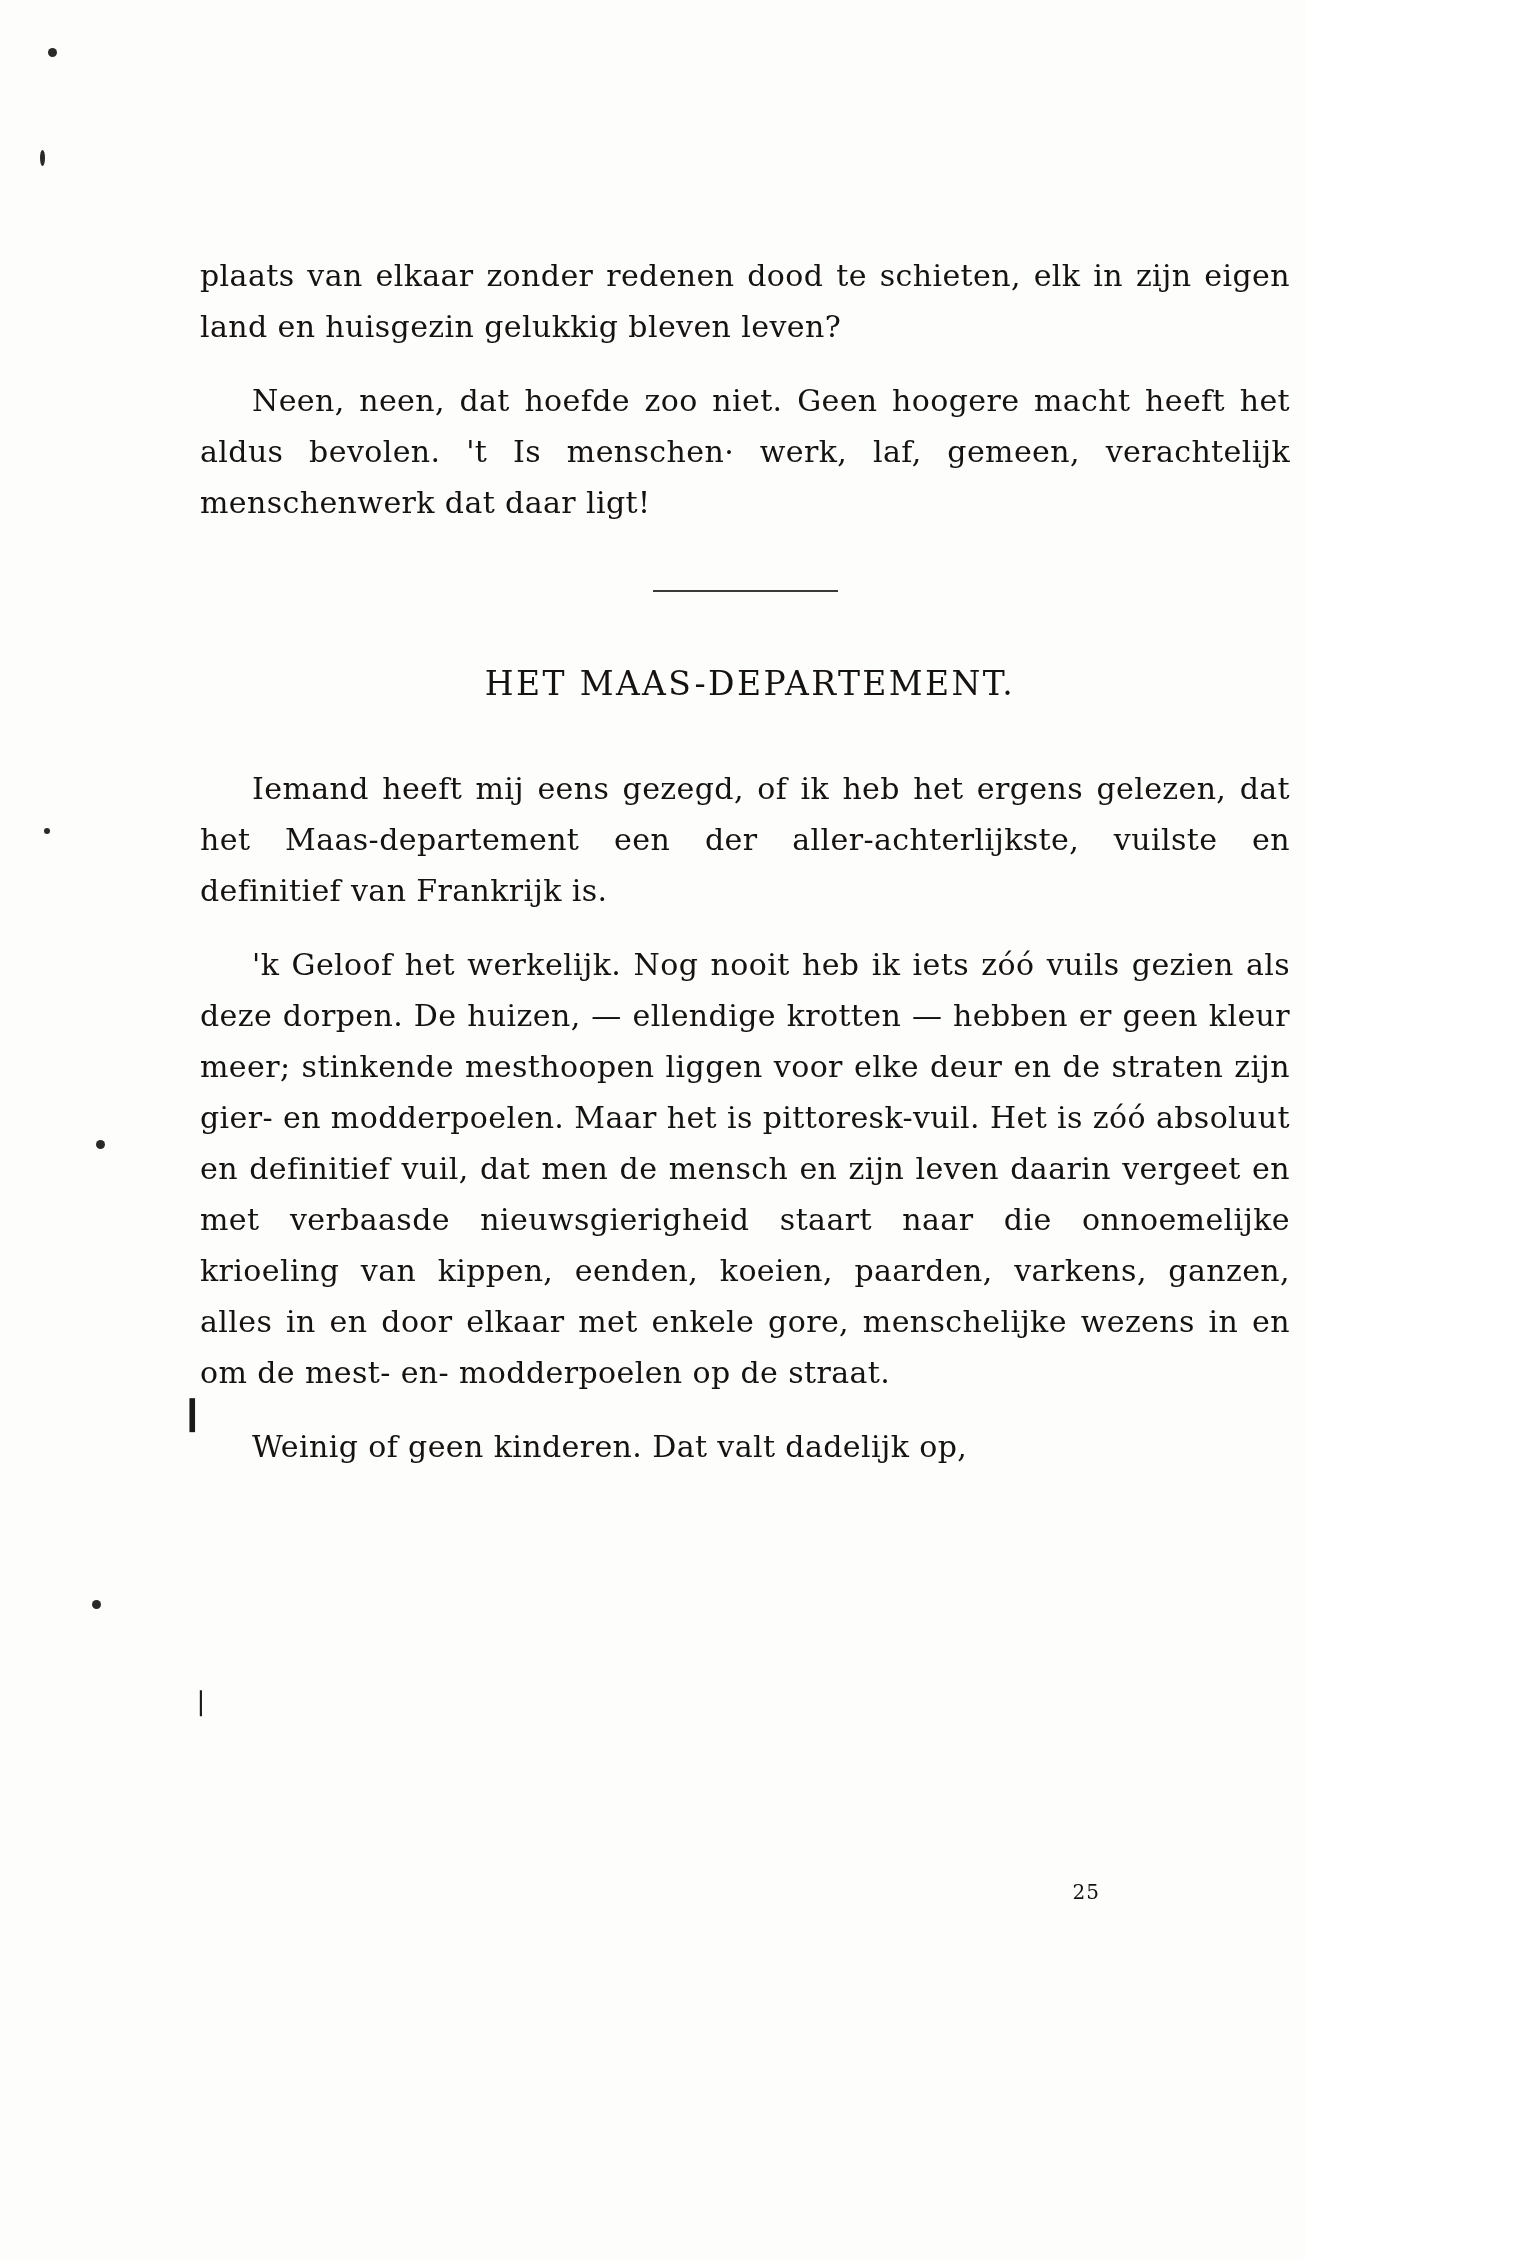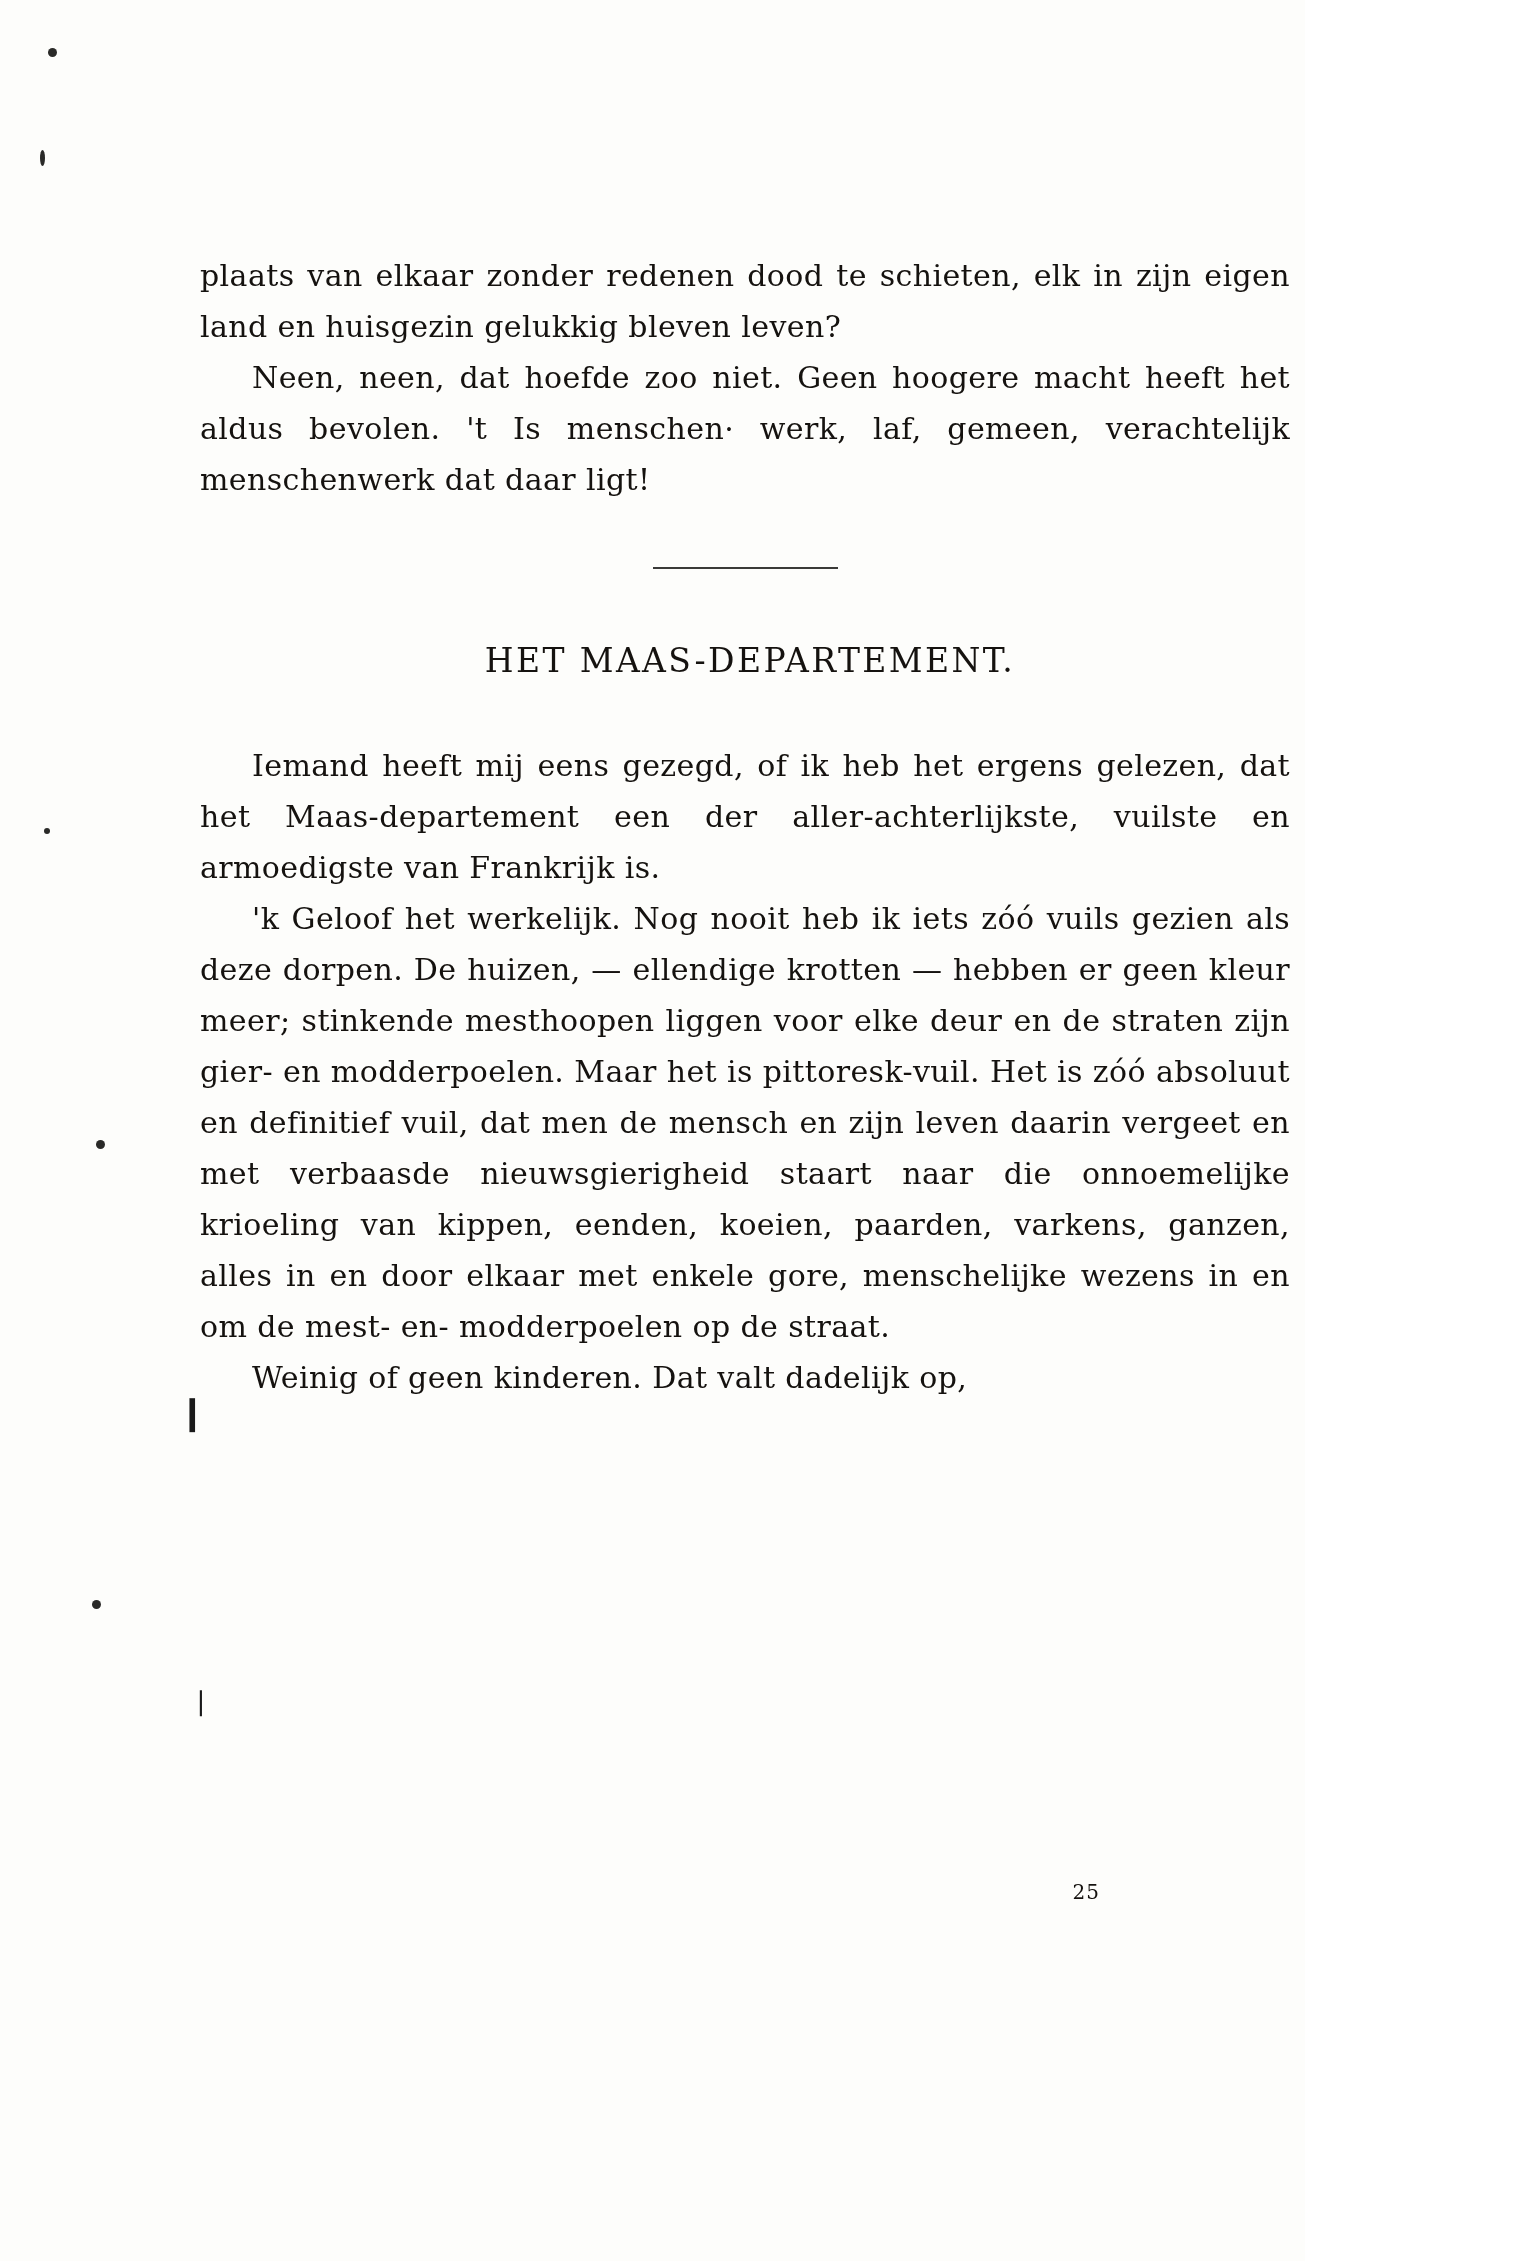--- a/index.html
+++ b/index.html
@@ -32,20 +32,21 @@
     margin: 0;
     font-size: 30px;
     line-height: 51px;
     text-align: justify;
     text-justify: inter-word;
     letter-spacing: 0.4px;
     color: #15120f;
   }
   p.indent {
     text-indent: 52px;
+    margin-top: 23px;
   }
 
   .divider-wrap {
     margin-top: 62px;
     margin-bottom: 72px;
     display: flex;
     justify-content: center;
   }
   .divider {
     width: 185px;
@@ -105,21 +106,21 @@
       <p class="para indent">Neen, neen, dat hoefde zoo niet. Geen hoogere macht heeft het aldus bevolen. 't Is menschen· werk, laf, gemeen, verachtelijk menschenwerk dat daar ligt!</p>
     </div>
 
     <div class="divider-wrap">
       <div class="divider"></div>
     </div>
 
     <h2 class="section-title">HET  MAAS-DEPARTEMENT.</h2>
 
     <div class="para-block after-title">
-      <p class="para indent">Iemand heeft mij eens gezegd, of ik heb het ergens gelezen, dat het Maas-departement een der aller-achterlijkste, vuilste en armoedigste van Frankrijk is.</p>
+      <p class="para indent">Iemand heeft mij eens gezegd, of ik heb het ergens gelezen, dat het Maas-departement een der aller-achterlijkste, vuilste en definitief van Frankrijk is.</p>
       <p class="para indent">'k Geloof het werkelijk. Nog nooit heb ik iets zóó vuils gezien als deze dorpen. De huizen, — ellendige krotten — hebben er geen kleur meer; stinkende mesthoopen liggen voor elke deur en de straten zijn gier- en modderpoelen. Maar het is pittoresk-vuil. Het is zóó absoluut en definitief vuil, dat men de mensch en zijn leven daarin vergeet en met verbaasde nieuwsgierigheid staart naar die onnoemelijke krioeling van kippen, eenden, koeien, paarden, varkens, ganzen, alles in en door elkaar met enkele gore, menschelijke wezens in en om de mest- en- modderpoelen op de straat.</p>
       <p class="para indent">Weinig of geen kinderen. Dat valt dadelijk op,</p>
     </div>
 
   </div>
 
   <div class="marks">
     <span class="mark" style="left:178px; top:1392px; font-size:34px;">❙</span>
     <span class="mark" style="left:190px; top:1686px; font-size:26px;">❘</span>
 

